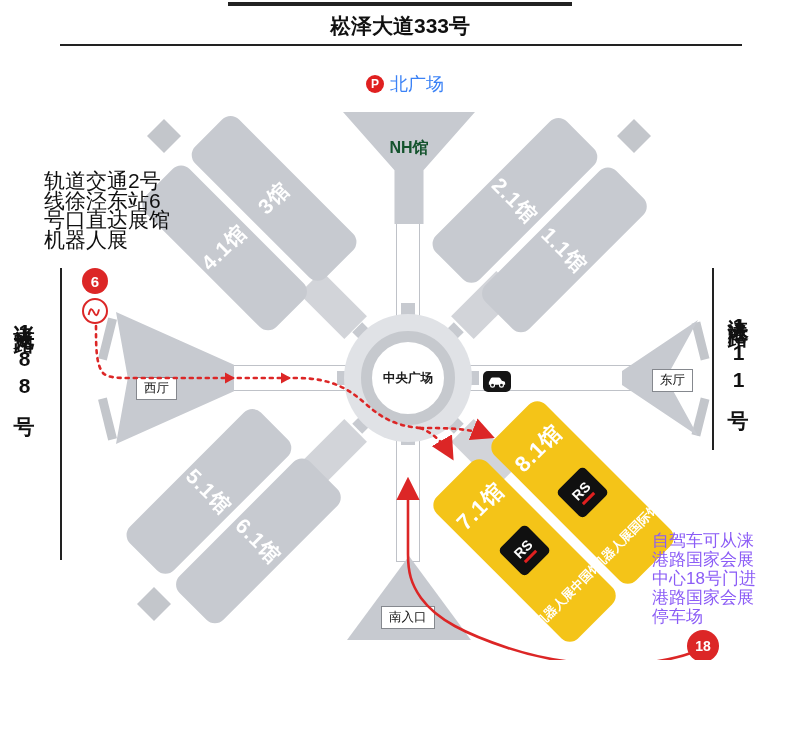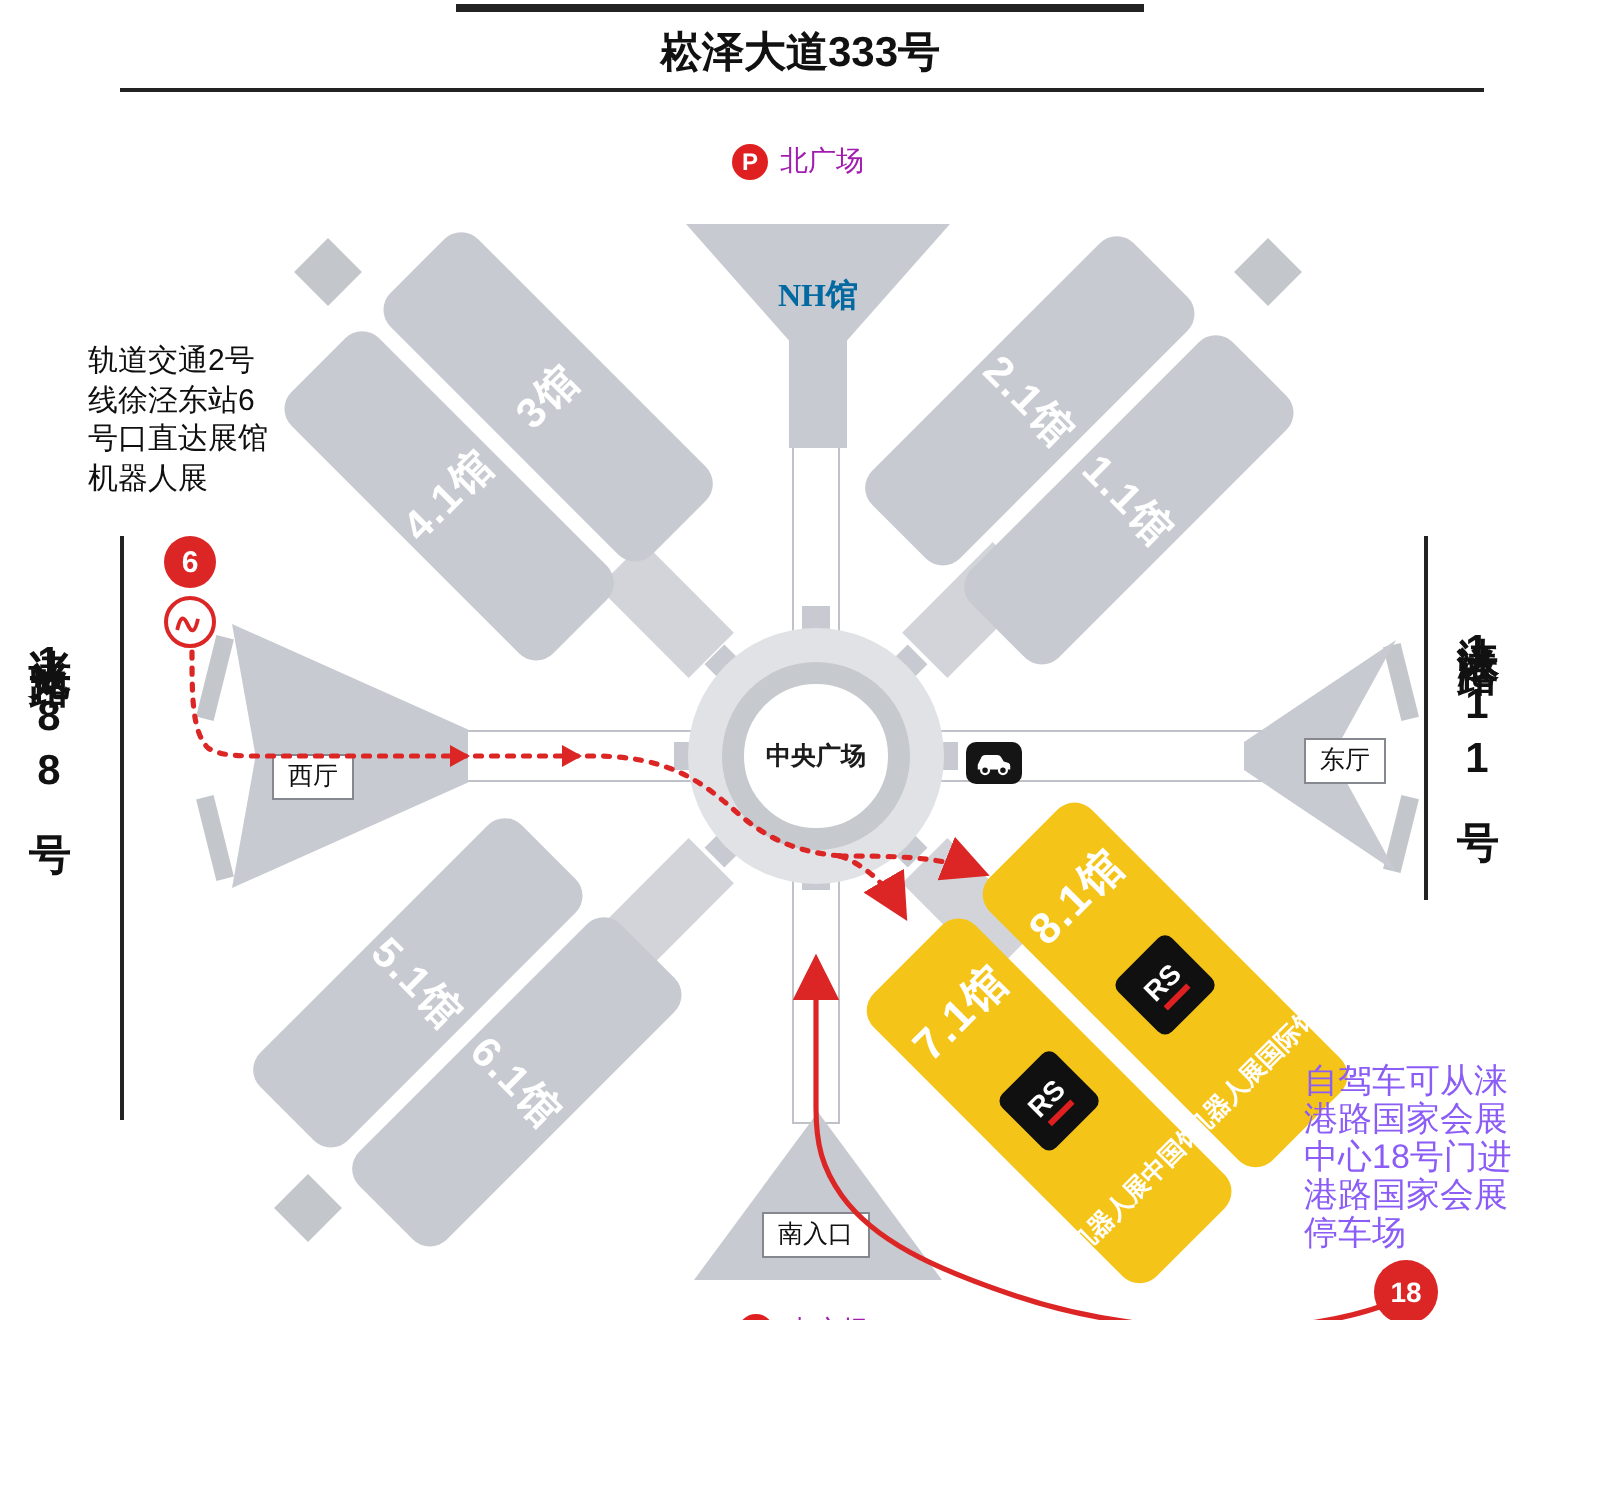--- a/index.html
+++ b/index.html
@@ -29,38 +29,38 @@
   .ycell{flex:none;width:56px;height:70px;display:flex;align-items:center;justify-content:center;transform:rotate(-90deg);}
   .rs-logo{width:38px;height:38px;background:#101010;border-radius:5px;color:#fff;display:flex;flex-direction:column;align-items:center;justify-content:center;font-weight:bold;font-size:14px;line-height:14px;}
   .rs-logo .bar{width:16px;height:3px;background:#e02020;margin-top:2px;}
   .ysub{color:#fff;font-weight:bold;font-size:12.5px;line-height:15px;text-align:center;white-space:nowrap;}
   
   .plaza-circle{position:absolute;left:344px;top:314px;width:128px;height:128px;border-radius:50%;background:#e0e2e6;}
   .plaza-ring{position:absolute;left:361px;top:331px;width:94px;height:94px;border-radius:50%;background:#fff;border:11px solid #c6c9ce;box-sizing:border-box;display:flex;align-items:center;justify-content:center;}
   .plaza-ring span{font-size:12.5px;font-weight:bold;color:#1c1c1c;}
   
   .bldg{position:absolute;background:var(--hall-gray,#c7cad0);}
-  .nh-label{position:absolute;left:0;width:100%;top:26px;text-align:center;color:#0369a1;font-weight:bold;font-size:16px;font-family:Liberation Serif, serif;}
+  .nh-label{position:absolute;left:0;width:100%;top:26px;text-align:center;color:#14532d;font-weight:bold;font-size:16px;}
   .tagbox{position:absolute;background:#fff;border:1px solid #85888e;font-size:12.5px;color:#111;padding:2px 7px;white-space:nowrap;z-index:6;}
   
   .prow{position:absolute;display:flex;align-items:center;gap:6px;z-index:7;}
   .picon{width:18px;height:18px;border-radius:50%;background:#e02020;color:#fff;font-weight:bold;font-size:12px;display:flex;align-items:center;justify-content:center;}
-  .prow .plabel{font-size:14px;color:#a21caf;}
+  .prow .plabel{font-size:18px;color:#3b82f6;}
   
   .routes{position:absolute;left:0;top:0;z-index:8;pointer-events:none;}
   .dotted{fill:none;stroke:var(--route,#dc2626);stroke-width:2.6;stroke-dasharray:3 5;stroke-linecap:round;}
   .solid{fill:none;stroke:var(--route,#dc2626);stroke-width:2.6;}
   
   .badge{position:absolute;border-radius:50%;background:var(--route,#dc2626);color:#fff;font-weight:bold;display:flex;align-items:center;justify-content:center;z-index:9;}
   .metro-circle{position:absolute;left:82px;top:298px;width:26px;height:26px;box-sizing:border-box;border-radius:50%;background:#fff;border:2.5px solid #dc2626;display:flex;align-items:center;justify-content:center;z-index:9;}
   .car{position:absolute;background:#151515;border-radius:5px;display:flex;align-items:center;justify-content:center;z-index:9;}
   
   .note{position:absolute;z-index:9;}
   .note span{display:block;}
-  .metro-note{left:44px;top:171px;font-size:15px;line-height:19.5px;color:#0f0f0f;}
+  .metro-note{left:44px;top:171px;font-size:21px;line-height:19.5px;color:#0f0f0f;}
   .drive-note{left:652px;top:531px;font-size:17px;line-height:19px;color:#8b5cf6;}
   .z2{z-index:2;} .z3{z-index:3;} .z4{z-index:4;} .z5{z-index:5;}
 </style>
 </head>
 <body>
 
 <div class="canvas">
 
   <div class="rline" style="left:228px;top:2px;width:344px;height:4px;"></div>
   <div class="rline" style="left:60px;top:44px;width:682px;height:2px;"></div>

